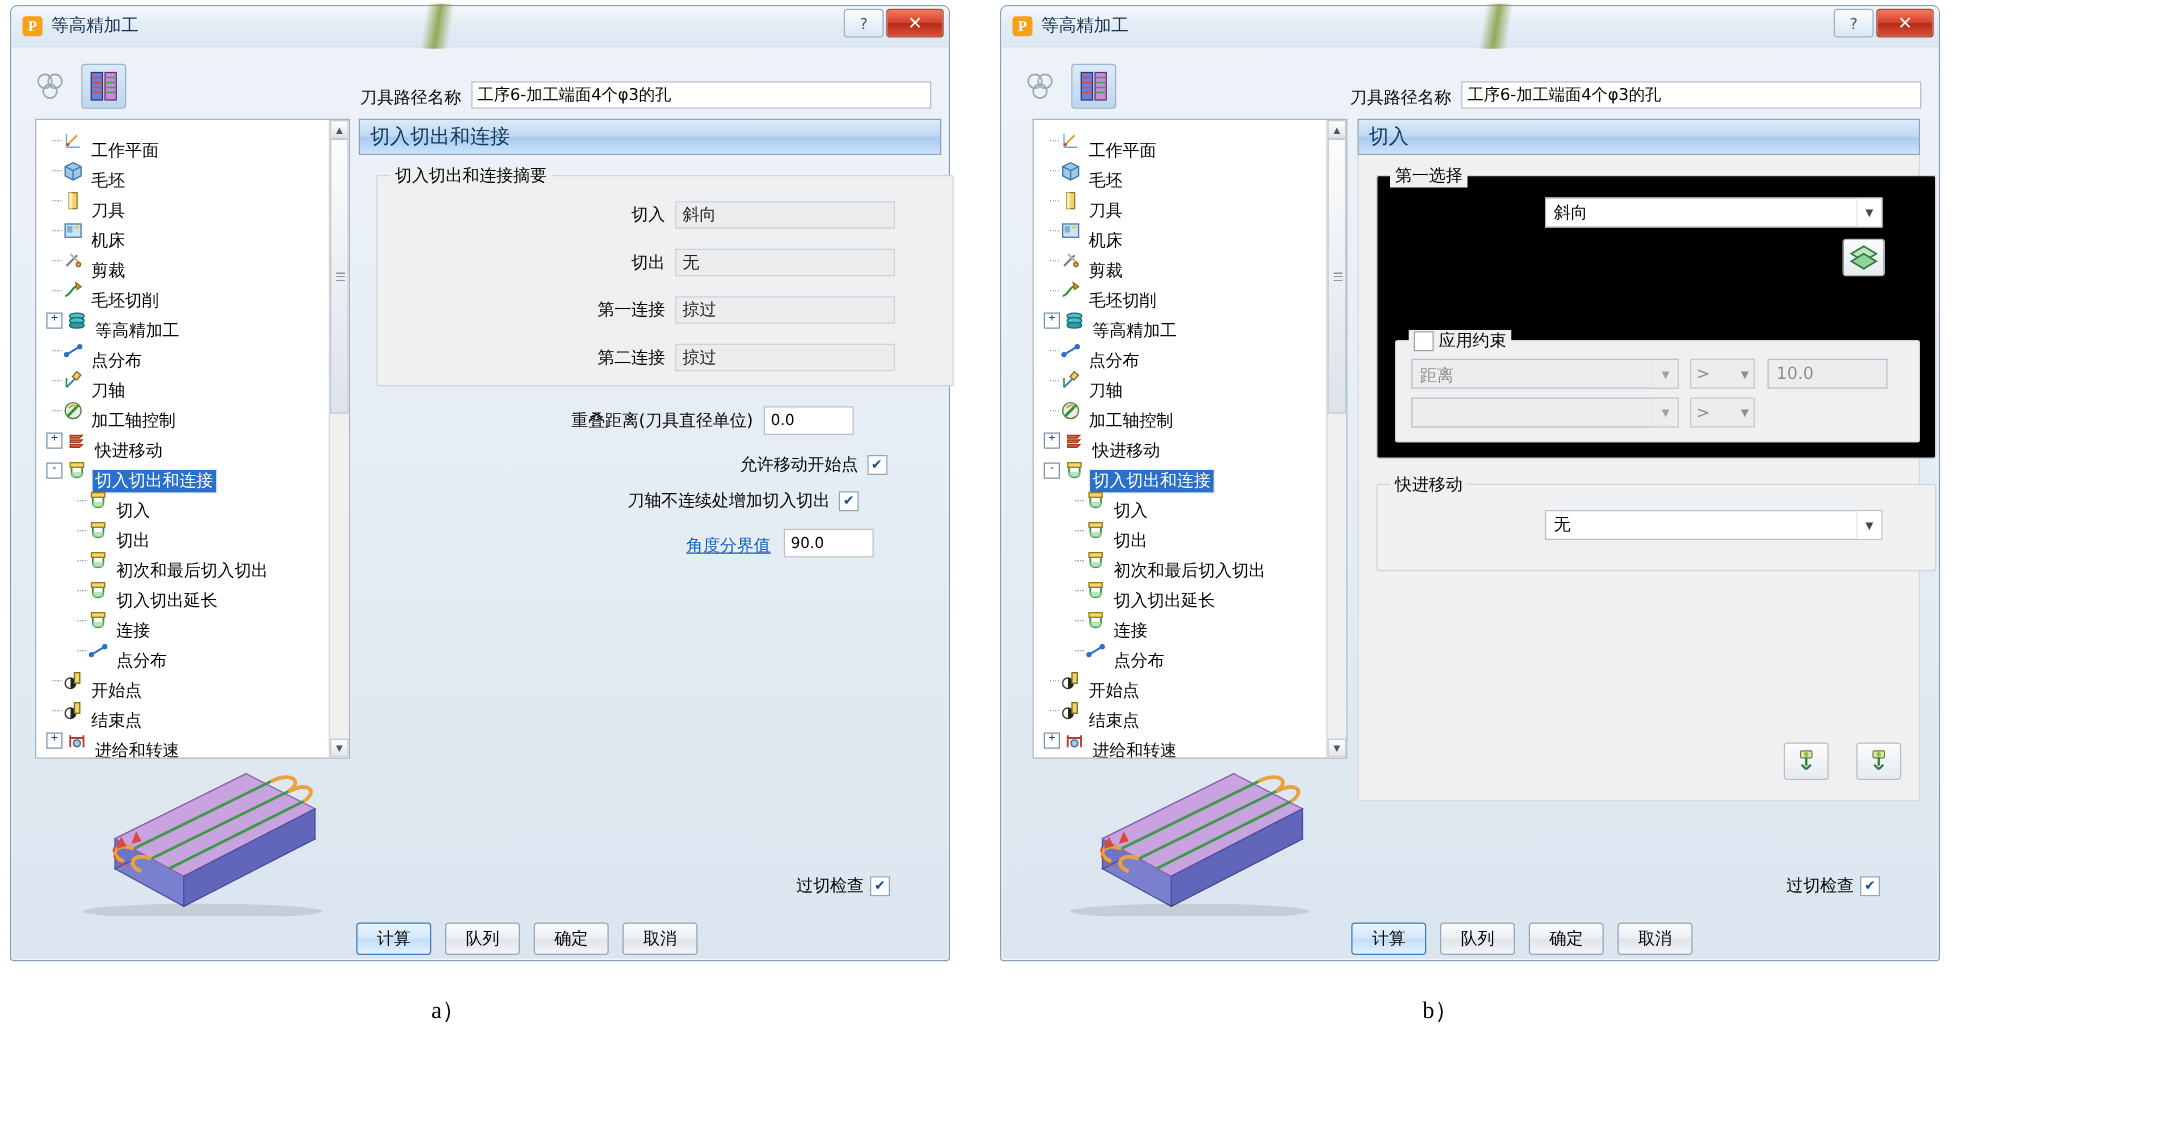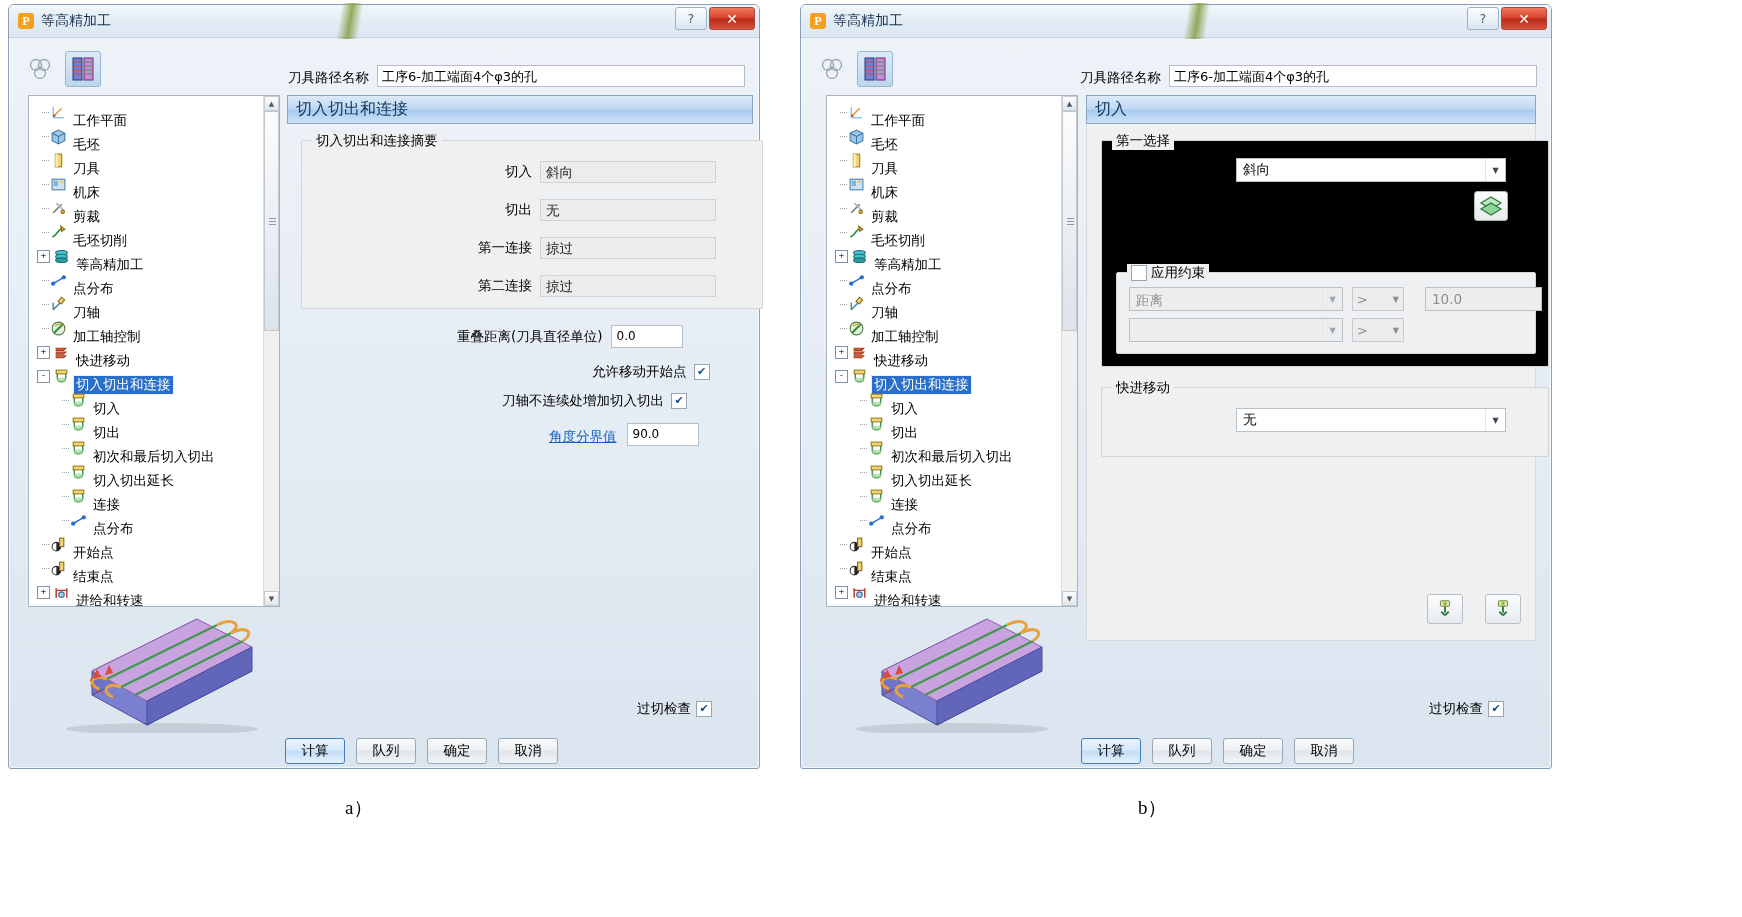--- a/index.html
+++ b/index.html
@@ -803,21 +803,21 @@
 
           <div class="frow" style="left:12px;top:14px;">
             <div class="combo dis" style="width:214px;align-items:flex-end;">
               <span>距离</span>
               <span class="arrow">▼</span>
             </div>
             <div class="minibtn" style="width:52px;margin-left:9px;">
               <span>&gt;</span>
               <span class="ar">▼</span>
             </div>
-            <div class="combo dis" style="width:117px;margin-left:21px;justify-content:flex-start;">
+            <div class="combo dis" style="width:96px;margin-left:10px;justify-content:flex-start;">
               <span>10.0</span>
             </div>
           </div>
 
           <div class="frow" style="left:12px;top:45px;">
             <div class="combo dis" style="width:214px;">
               <span></span>
               <span class="arrow">▼</span>
             </div>
             <div class="minibtn" style="width:52px;margin-left:9px;">

